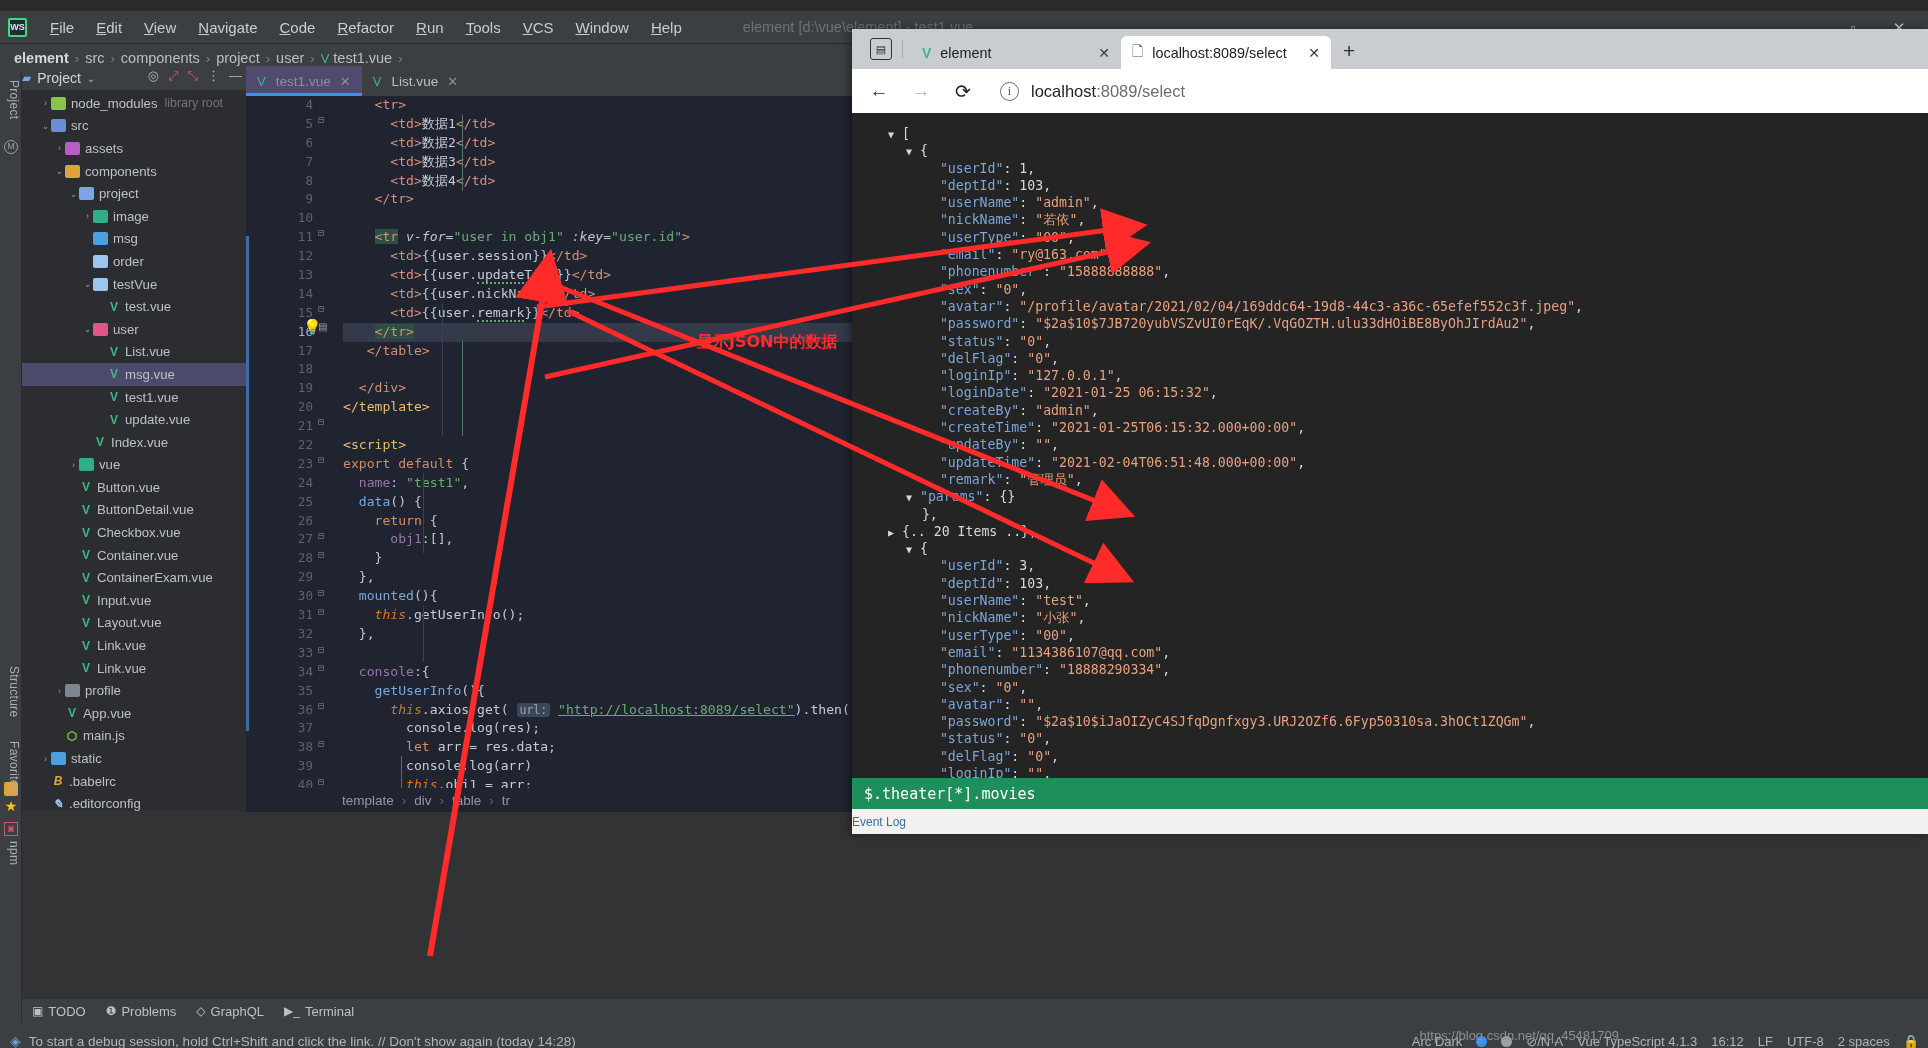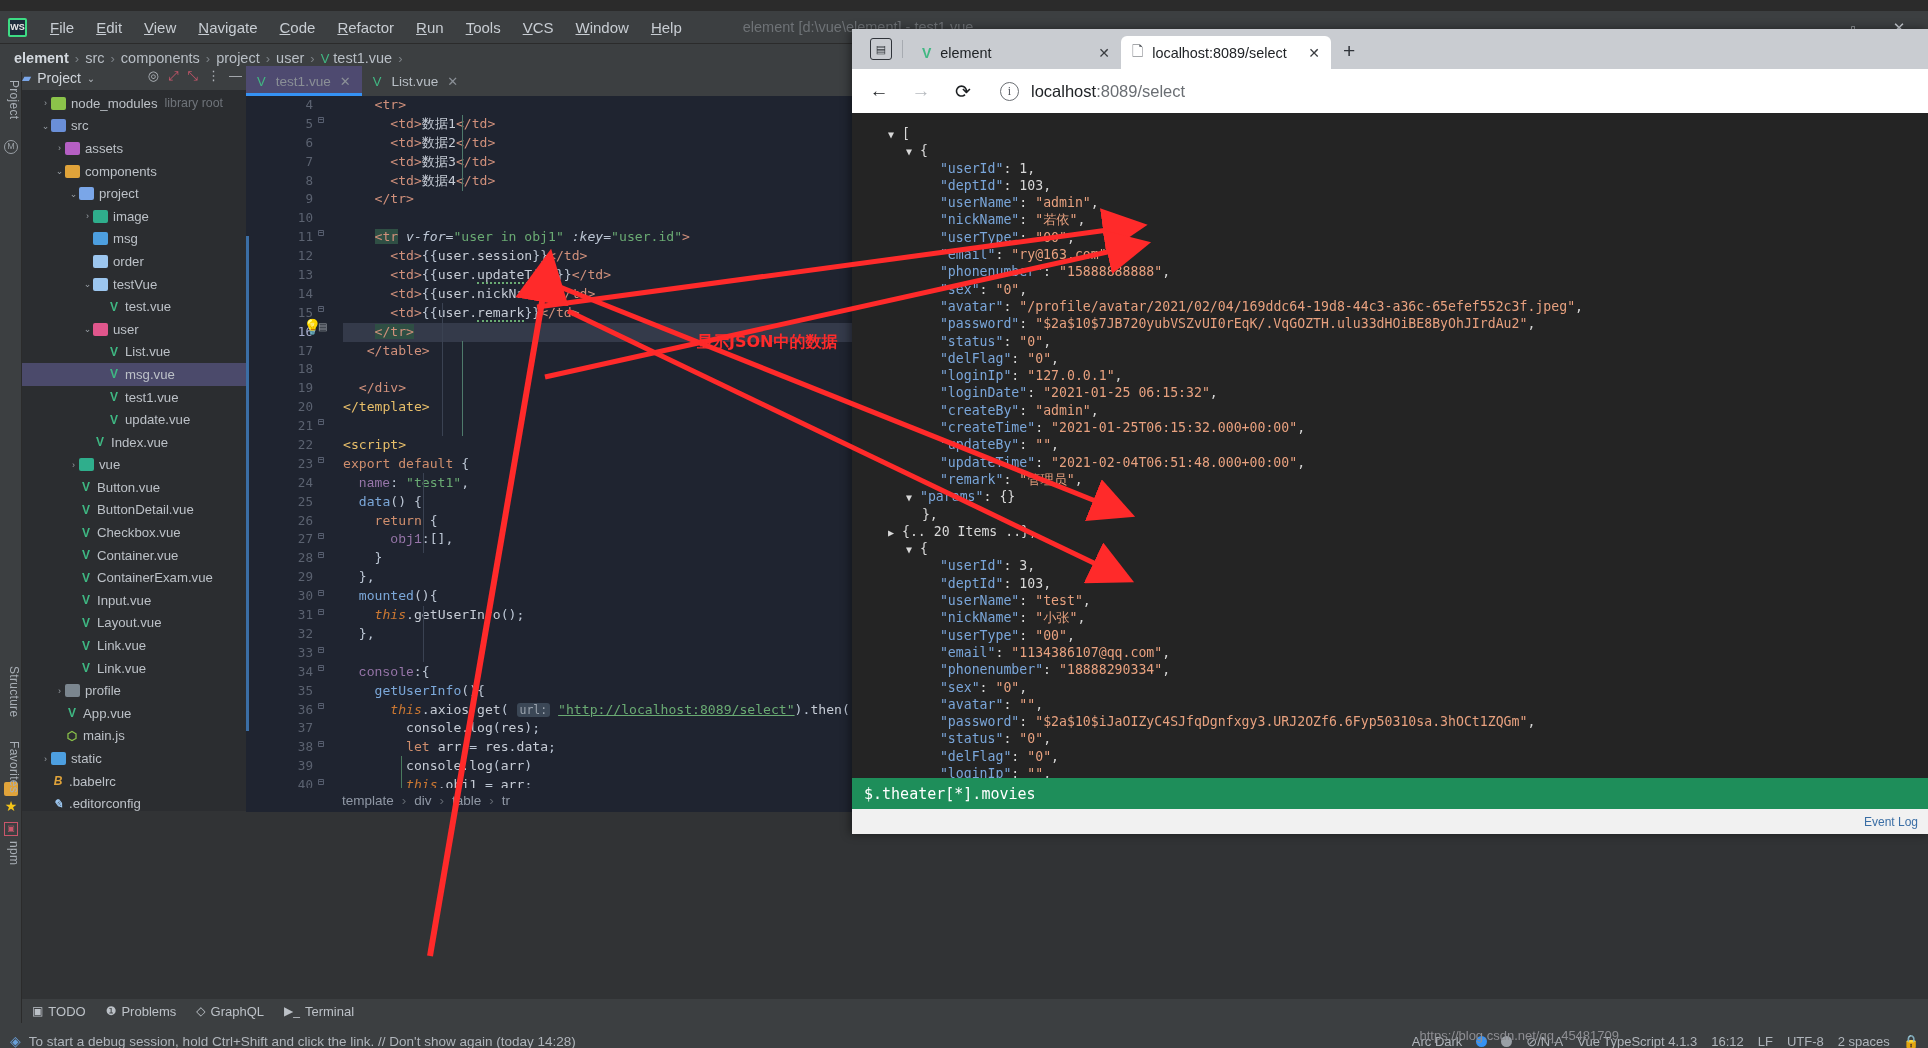--- a/index.html
+++ b/index.html
@@ -117,21 +117,21 @@
     color: #5b6270; font-family: "DejaVu Sans Mono", monospace; font-size: 12.6px;
   }
   .lnum.cur { color: #a6accb; }
   .hl-line { position: absolute; left: 0; width: 1682px; height: 19px; background: #343a4a; }
   .fold { position: absolute; color: #6b7385; font-size: 10px; font-family: "DejaVu Sans Mono", monospace; }
   .indentg { position: absolute; width: 1px; background: #3a4252; }
   
   .t-tag { color: #e8bf6a; } .t-tag2 { color: #d0907b; }
   .t-punct { color: #bcc6d4; } .t-attr { color: #bcc6d4; font-style: italic; }
   .t-str { color: #6aab73; } .t-kw { color: #cf8e6d; }
-  .t-prop { color: #9876aa; font-family: Liberation Mono, monospace; } .t-fn { color: #7ba7d8; } .t-txt { color: #c5cbd5; } .t-this { color: #cc7832; font-style: italic; }
+  .t-prop { color: #9876aa; } .t-fn { color: #7ba7d8; } .t-txt { color: #c5cbd5; } .t-this { color: #cc7832; font-style: italic; }
   .t-url { color: #6aab73; text-decoration: underline; }
   .t-param { background:#3b4756; color:#9aa3ad; font-size:11.5px; border-radius:3px; padding:0 3px;}
   .sq { border-bottom: 2px dotted #6aab73; }
   .tagsel { background: #2f4f44; }
 
   
   .codecrumb {
     position: absolute; left: 246px; top: 777px; width: 1682px; height: 24px;
     background: #1f2430; display: flex; align-items: center; padding-left: 96px;
     color: #9098a5; font-size: 13.5px; gap: 8px;
@@ -176,21 +176,21 @@
   }
   .jkey { color: #7aa6da; } .jstr { color: #e8a17f; } .jnum { color: #d8d8d8; }
   .jpunc { color: #d8d8d8; } .jtri { color: #d8d8d8; font-size: 10px; }
   .bfooter {
     position: absolute; left: 0; bottom: 25px; width: 1076px; height: 31px; background: #1e8e5a;
     display: flex; align-items: center; padding-left: 12px;
     color: #fff; font-family: "DejaVu Sans Mono", monospace; font-size: 15px;
   }
   .bstatus {
     position: absolute; left: 0; bottom: 0; width: 1076px; height: 25px; background: #f1f1f1;
-    display: flex; align-items: center; justify-content: flex-end; padding-right: 10px;
+    display: flex; align-items: center; justify-content: flex-start; padding-right: 10px;
     color: #3a6ea5; font-size: 12px;
   }
   .watermark { position: absolute; right: 5px; bottom: 16px; color: #8e8e93; font-size: 13px; }
 </style>
 </head>
 <body>
 
 <div id="root">
 
   <div class="ide">

